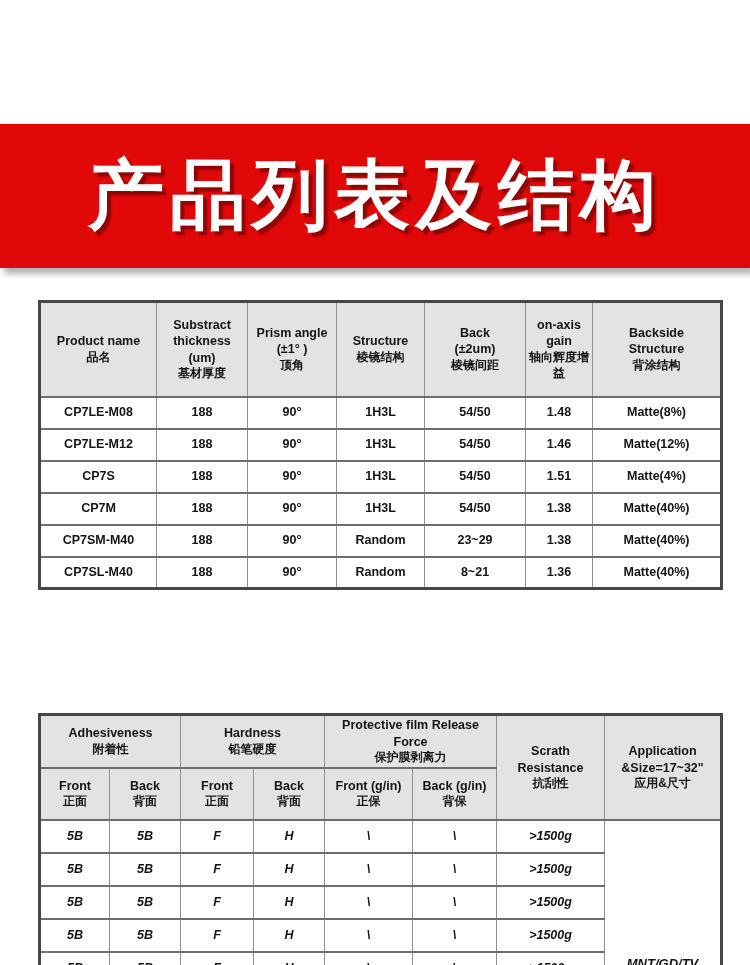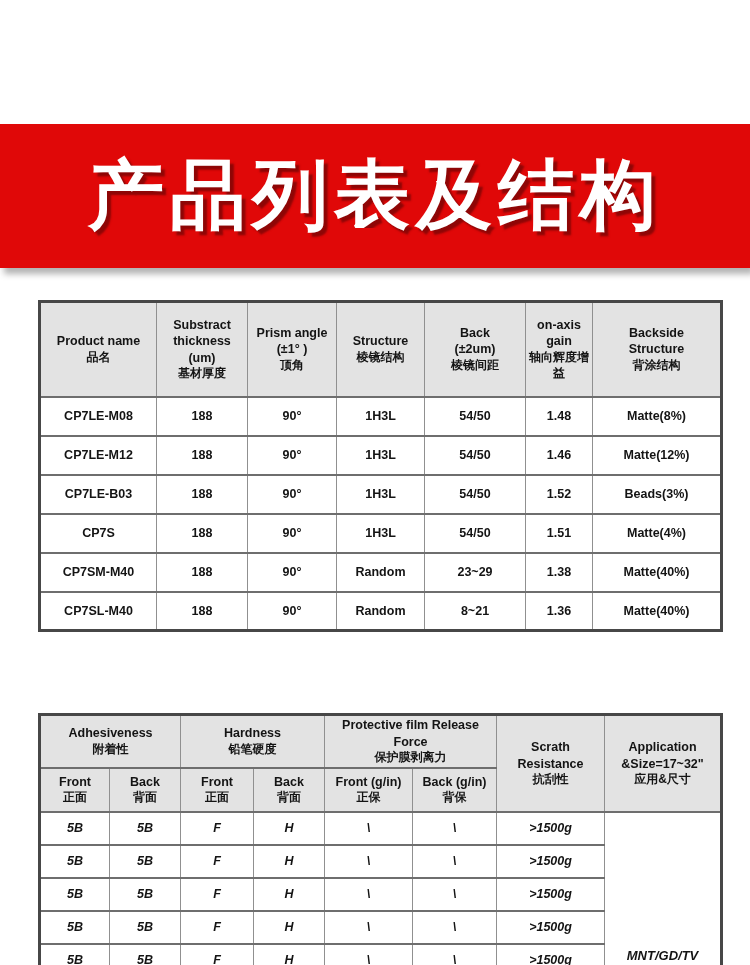--- a/index.html
+++ b/index.html
@@ -63,23 +63,23 @@
     padding: 1px 2px;
     color: var(--text-color, #141414);
     font-weight: bold;
     font-size: 12.5px;
     line-height: 1.32;
   }
   th { background: var(--header-bg, #e3e3e3); }
   .cn { font-size: 12px; }
 
   #spec-table thead tr { height: 95px; }
-  #spec-table tbody tr { height: 39px; }
-
-  #prop-table thead tr { height: 44px; }
+  #spec-table tbody tr { height: 32px; }
+
+  #prop-table thead tr { height: 52px; }
   #prop-table tbody tr { height: 33px; font-style: italic; }
   #prop-table tbody tr:last-child { height: 34px; }
 
   .app-cell {
     vertical-align: bottom;
     padding-bottom: 12px;
     font-size: 13px;
   }
 </style>
 </head>
@@ -155,36 +155,36 @@
       <tr>
         <td>CP7LE-M12</td>
         <td>188</td>
         <td>90°</td>
         <td>1H3L</td>
         <td>54/50</td>
         <td>1.46</td>
         <td>Matte(12%)</td>
       </tr>
       <tr>
-        <td>CP7LE-B03</td>
-        <td>188</td>
-        <td>90°</td>
-        <td>1H3L</td>
-        <td>54/50</td>
-        <td>1.52</td>
-        <td>Beads(3%)</td>
-      </tr>
-      <tr>
         <td>CP7S</td>
         <td>188</td>
         <td>90°</td>
         <td>1H3L</td>
         <td>54/50</td>
         <td>1.51</td>
         <td>Matte(4%)</td>
+      </tr>
+      <tr>
+        <td>CP7M</td>
+        <td>188</td>
+        <td>90°</td>
+        <td>1H3L</td>
+        <td>54/50</td>
+        <td>1.38</td>
+        <td>Matte(40%)</td>
       </tr>
       <tr>
         <td>CP7SM-M40</td>
         <td>188</td>
         <td>90°</td>
         <td>Random</td>
         <td>23~29</td>
         <td>1.38</td>
         <td>Matte(40%)</td>
       </tr>

